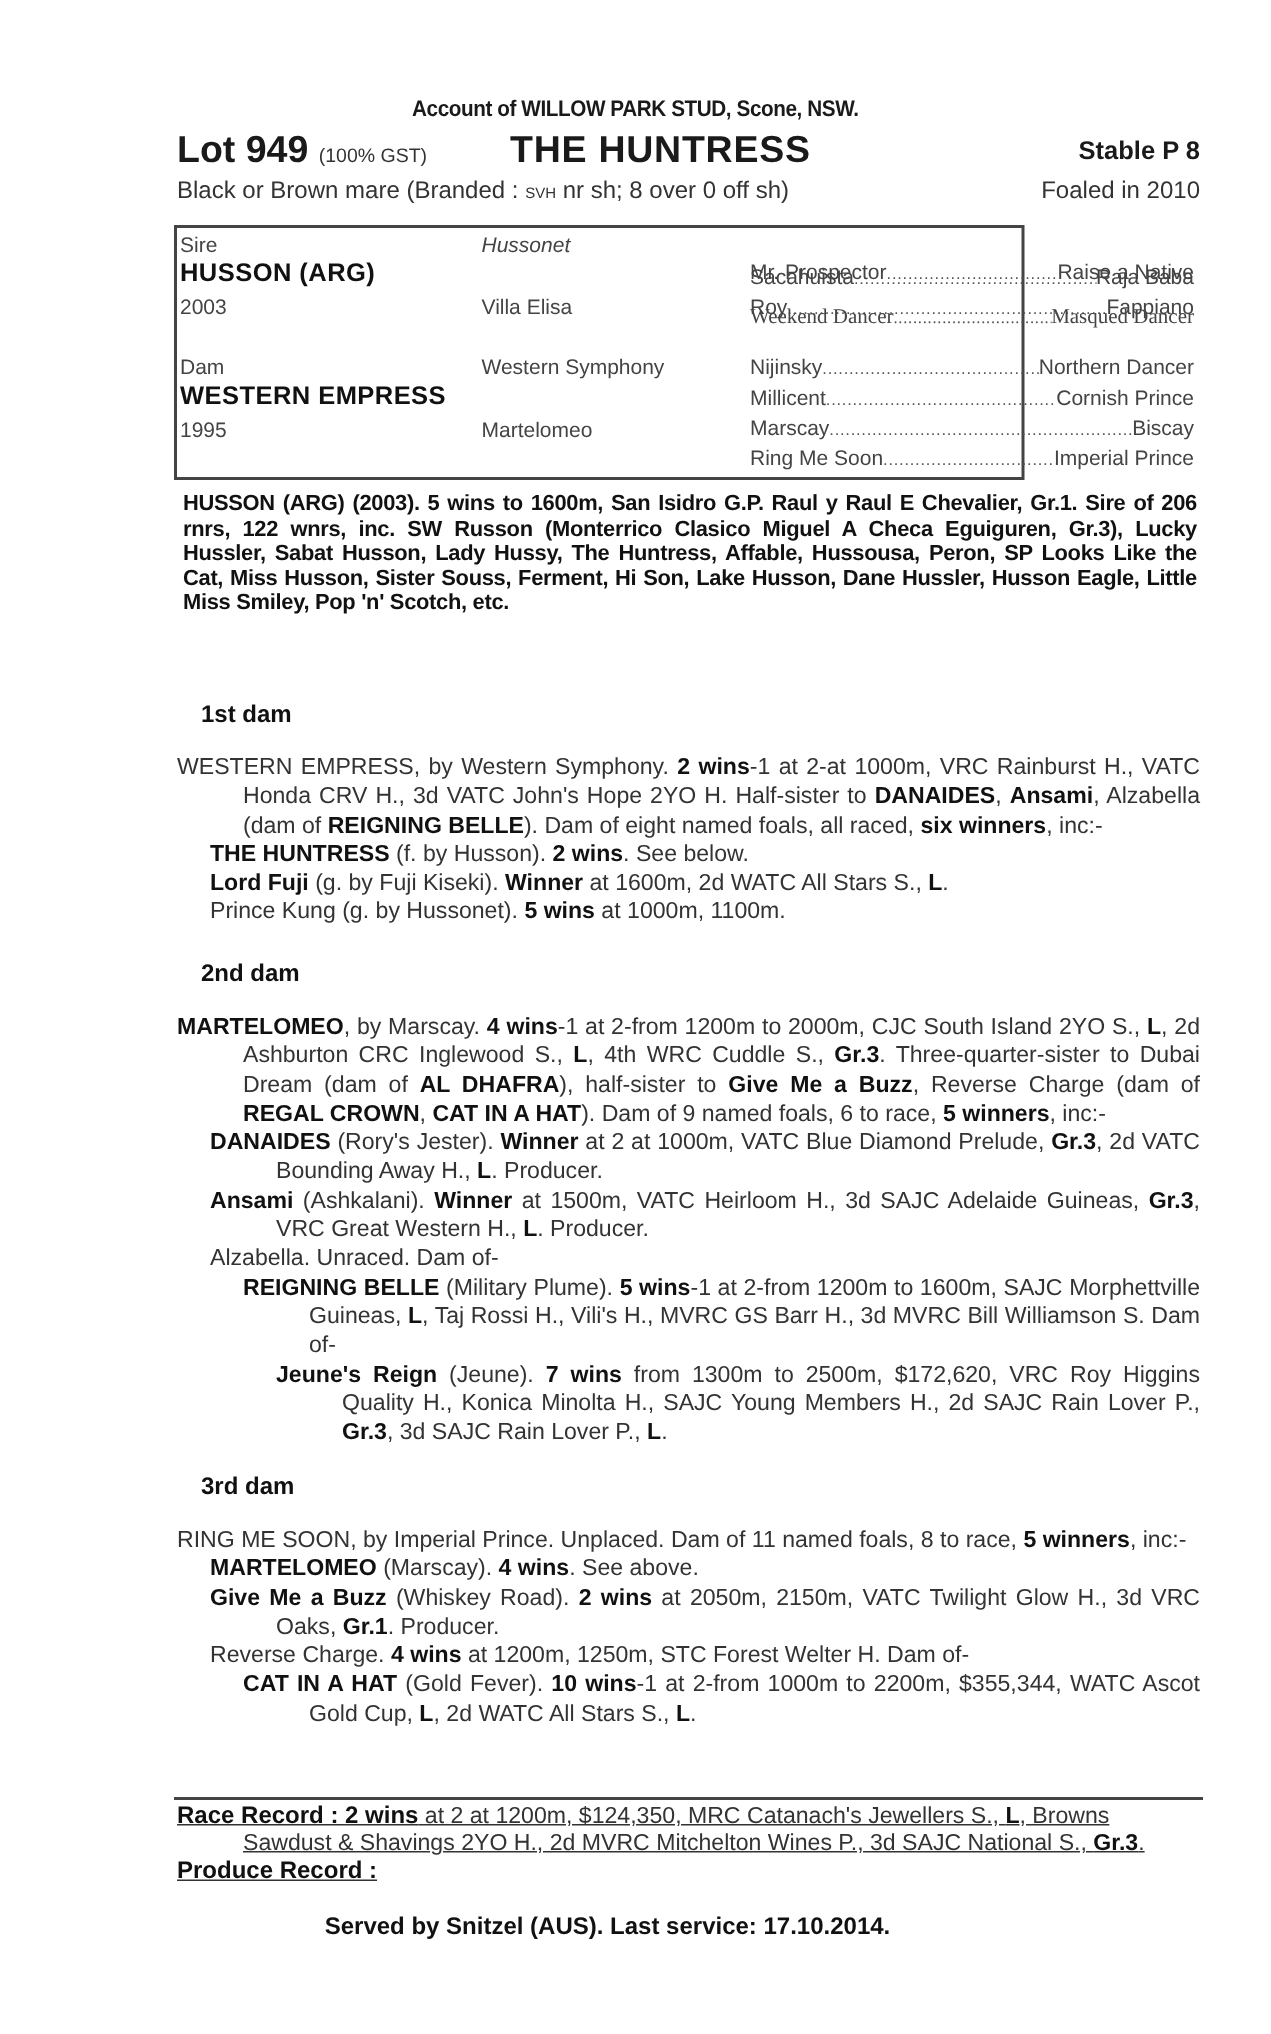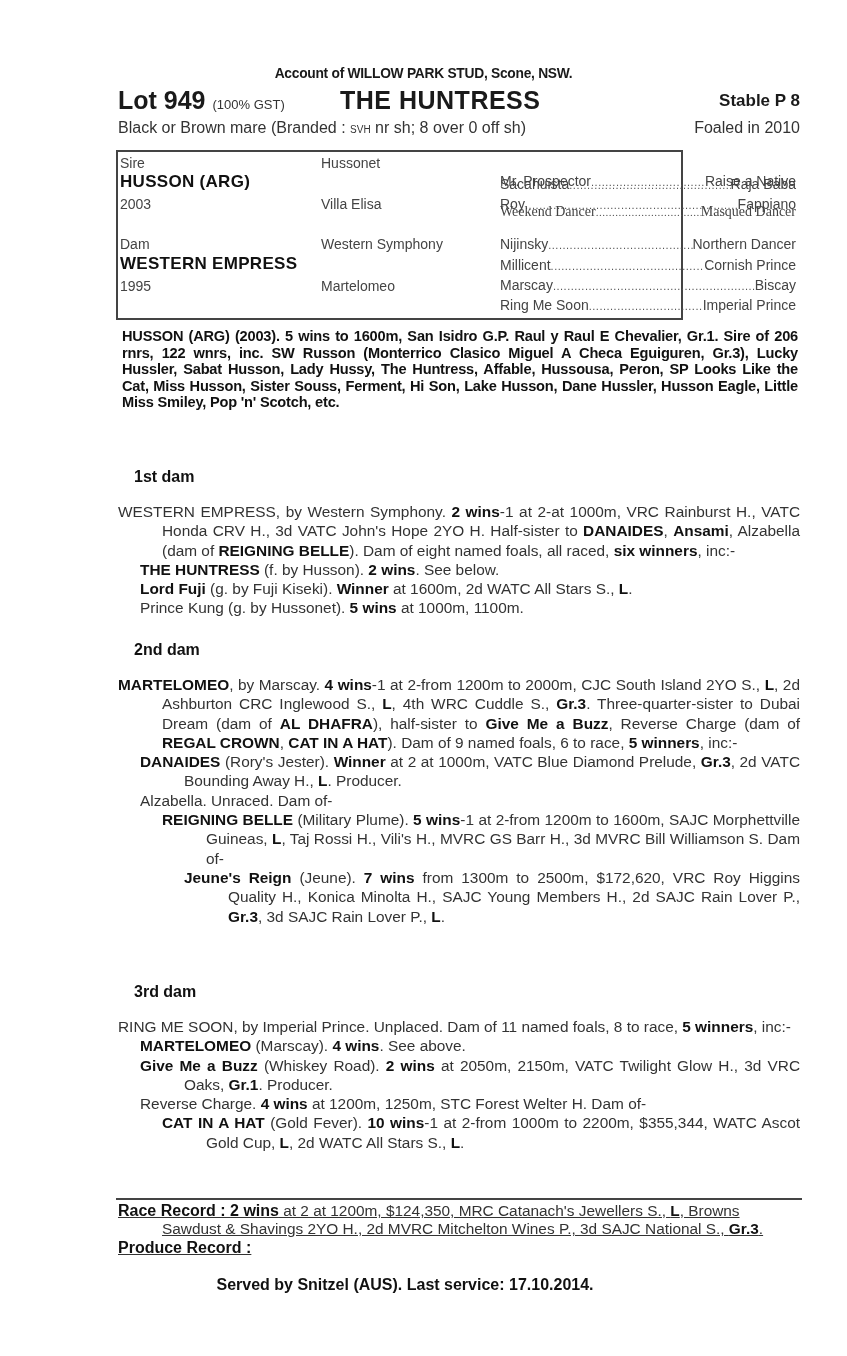--- a/index.html
+++ b/index.html
@@ -54,21 +54,21 @@
 
   <div class="descline">
     <span>Black or Brown mare  (Branded : </span><span class="brand-small">SVH</span><span> nr sh; 8 over 0 off sh)</span>
     <span class="foaled">Foaled in 2010</span>
   </div>
 
   <div class="ped">
     <div class="cell" style="left:2px;top:3px;">Sire</div>
     <div class="cell big" style="left:2px;top:20px;">HUSSON (ARG)</div>
     <div class="cell" style="left:2px;top:44px;">2003</div>
-    <div class="cell gp" style="top:3px;">Hussonet</div>
+    <div class="cell gp" style="top:3px;font-style:italic;">Hussonet</div>
     <div class="cell gp" style="top:44px;">Villa Elisa</div>
 
     <div class="cell" style="left:2px;top:84px;">Dam</div>
     <div class="cell big" style="left:2px;top:102px;">WESTERN EMPRESS</div>
     <div class="cell" style="left:2px;top:126px;">1995</div>
     <div class="cell gp" style="top:84px;">Western Symphony</div>
     <div class="cell gp" style="top:126px;">Martelomeo</div>
 
     <div class="cell ggp" style="top:21px;">
         <span class="a">Mr. Prospector</span>
@@ -119,20 +119,21 @@
     <p class="i0"><span>WESTERN EMPRESS, by Western Symphony. </span><b>2 wins</b><span>-1 at 2-at 1000m, VRC Rainburst H., VATC Honda CRV H., 3d VATC John's Hope 2YO H. Half-sister to </span><b>DANAIDES</b><span>, </span><b>Ansami</b><span>, Alzabella (dam of </span><b>REIGNING BELLE</b><span>). Dam of eight named foals, all raced, </span><b>six winners</b><span>, inc:-</span></p>
     <p class="i1"><b>THE HUNTRESS</b><span> (f. by Husson). </span><b>2 wins</b><span>. See below.</span></p>
     <p class="i1"><b>Lord Fuji</b><span> (g. by Fuji Kiseki). </span><b>Winner</b><span> at 1600m, 2d WATC All Stars S., </span><b>L</b><span>.</span></p>
     <p class="i1"><span>Prince Kung (g. by Hussonet). </span><b>5 wins</b><span> at 1000m, 1100m.</span></p>
   </div>
 
   <div class="sec" style="top:624px;">
     <h3>2nd dam</h3>
     <p class="i0"><b>MARTELOMEO</b><span>, by Marscay. </span><b>4 wins</b><span>-1 at 2-from 1200m to 2000m, CJC South Island 2YO S., </span><b>L</b><span>, 2d Ashburton CRC Inglewood S., </span><b>L</b><span>, 4th WRC Cuddle S., </span><b>Gr.3</b><span>. Three-quarter-sister to Dubai Dream (dam of </span><b>AL DHAFRA</b><span>), half-sister to </span><b>Give Me a Buzz</b><span>, Reverse Charge (dam of </span><b>REGAL CROWN</b><span>, </span><b>CAT IN A HAT</b><span>). Dam of 9 named foals, 6 to race, </span><b>5 winners</b><span>, inc:-</span></p>
     <p class="i1"><b>DANAIDES</b><span> (Rory's Jester). </span><b>Winner</b><span> at 2 at 1000m, VATC Blue Diamond Prelude, </span><b>Gr.3</b><span>, 2d VATC Bounding Away H., </span><b>L</b><span>. Producer.</span></p>
+    <p class="i1"><b>Ansami</b><span> (Ashkalani). </span><b>Winner</b><span> at 1500m, VATC Heirloom H., 3d SAJC Adelaide Guineas, </span><b>Gr.3</b><span>, VRC Great Western H., </span><b>L</b><span>. Producer.</span></p>
     <p class="i1n"><span>Alzabella. Unraced. Dam of-</span></p>
     <p class="i2"><b>REIGNING BELLE</b><span> (Military Plume). </span><b>5 wins</b><span>-1 at 2-from 1200m to 1600m, SAJC Morphettville Guineas, </span><b>L</b><span>, Taj Rossi H., Vili's H., MVRC GS Barr H., 3d MVRC Bill Williamson S. Dam of-</span></p>
     <p class="i3"><b>Jeune's Reign</b><span> (Jeune). </span><b>7 wins</b><span> from 1300m to 2500m, $172,620, VRC Roy Higgins Quality H., Konica Minolta H., SAJC Young Members H., 2d SAJC Rain Lover P., </span><b>Gr.3</b><span>, 3d SAJC Rain Lover P., </span><b>L</b><span>.</span></p>
   </div>
 
   <div class="sec" style="top:966px;">
     <h3>3rd dam</h3>
     <p class="i0"><span>RING ME SOON, by Imperial Prince. Unplaced. Dam of 11 named foals, 8 to race, </span><b>5 winners</b><span>, inc:-</span></p>
     <p class="i1"><b>MARTELOMEO</b><span> (Marscay). </span><b>4 wins</b><span>. See above.</span></p>
     <p class="i1"><b>Give Me a Buzz</b><span> (Whiskey Road). </span><b>2 wins</b><span> at 2050m, 2150m, VATC Twilight Glow H., 3d VRC Oaks, </span><b>Gr.1</b><span>. Producer.</span></p>

